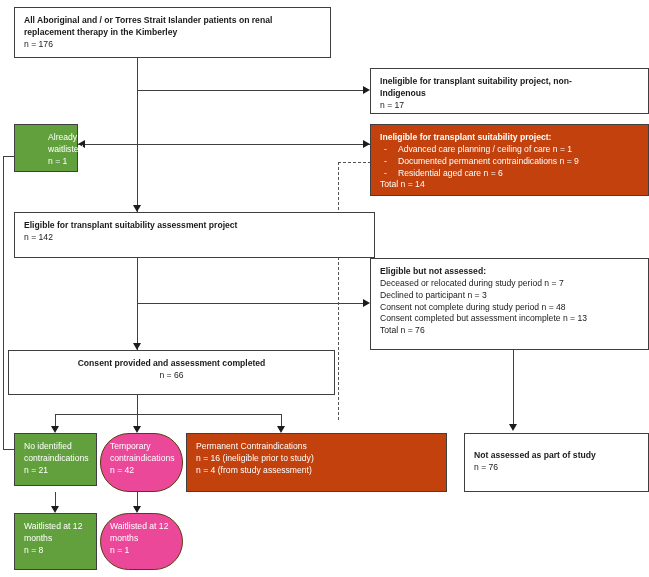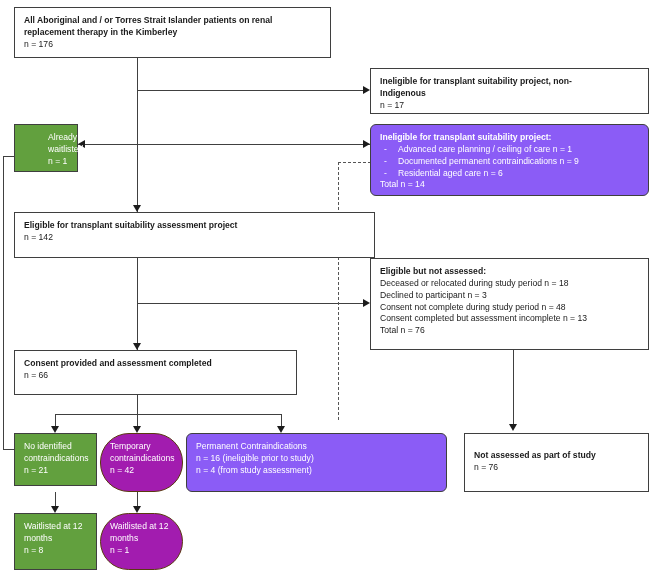--- a/index.html
+++ b/index.html
@@ -29,30 +29,29 @@
     z-index: 3;
   }
   .box .ln { display: block; white-space: nowrap; }
   .box .b { font-weight: bold; }
   .box.green {
     background: #62A03E;
     border-color: #3f3f3f;
     color: #ffffff;
   }
   .box.orange {
-    background: #a21caf;
+    background: #ec4899;
     border-color: #5a3a10;
     color: #ffffff;
     border-radius: 29px;
   }
   .box.red {
-    background: #8b5cf6;
+    background: #c2410c;
     border-color: #3f3f3f;
     color: #ffffff;
-    border-radius: 6px;
   }
   .box.red .b, .box.green .b, .box.orange .b { font-weight: bold; }
 
   .bullet { display: block; padding-left: 18px; position: relative; }
   .bullet .dash { position: absolute; left: 4px; top: 0; }
 
   
   .ln-v, .ln-h {
     position: absolute;
     background: #404040;
@@ -178,28 +177,28 @@
     <span class="ln">Total n = 14</span>
   </div>
 
   <div class="box" style="left:14px; top:212px; width:361px; height:46px;">
     <span class="ln b">Eligible for transplant suitability assessment project</span>
     <span class="ln">n = 142</span>
   </div>
 
   <div class="box" style="left:370px; top:258px; width:279px; height:92px;">
     <span class="ln b">Eligible but not assessed:</span>
-    <span class="ln">Deceased or relocated during study period n = 18</span>
+    <span class="ln">Deceased or relocated during study period n = 7</span>
     <span class="ln">Declined to participant n = 3</span>
     <span class="ln">Consent not complete during study period n = 48</span>
     <span class="ln">Consent completed but assessment incomplete n = 13</span>
     <span class="ln">Total n = 76</span>
   </div>
 
-  <div class="box" style="left:14px; top:350px; width:283px; height:45px;">
+  <div class="box" style="left:8px; top:350px; width:327px; height:45px;text-align:center;">
     <span class="ln b">Consent provided and assessment completed</span>
     <span class="ln">n = 66</span>
   </div>
 
   <div class="box green" style="left:14px; top:433px; width:83px; height:53px;">
     <span class="ln">No identified</span>
     <span class="ln">contraindications</span>
     <span class="ln">n = 21</span>
   </div>
 

